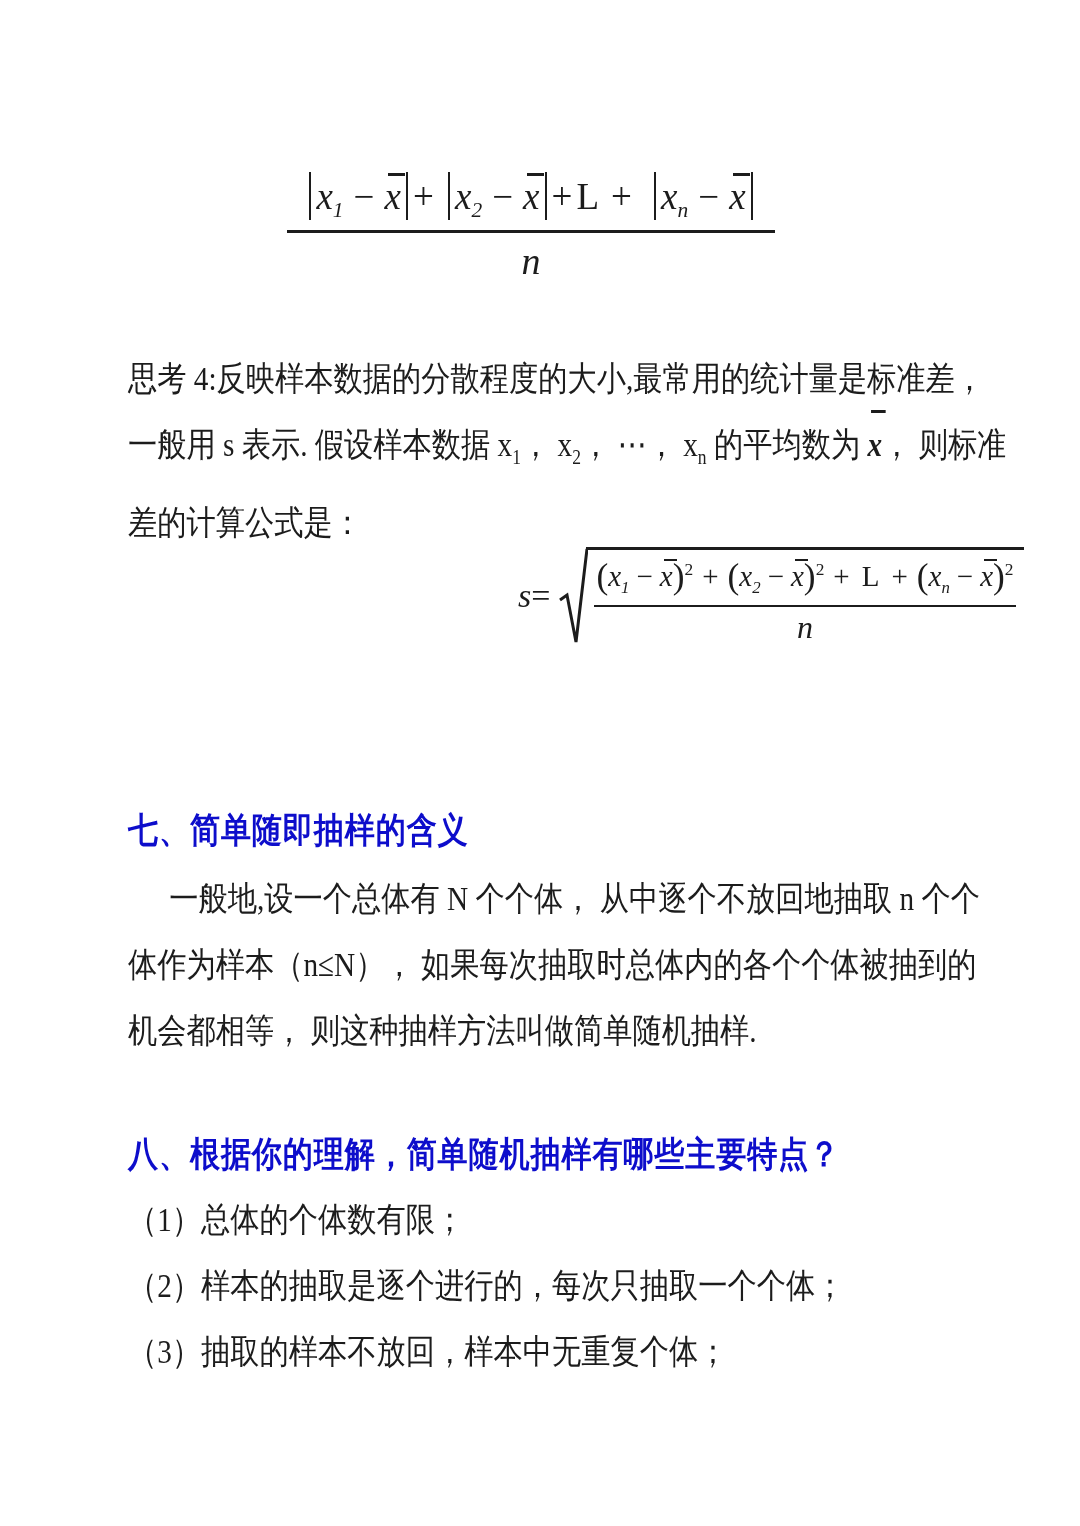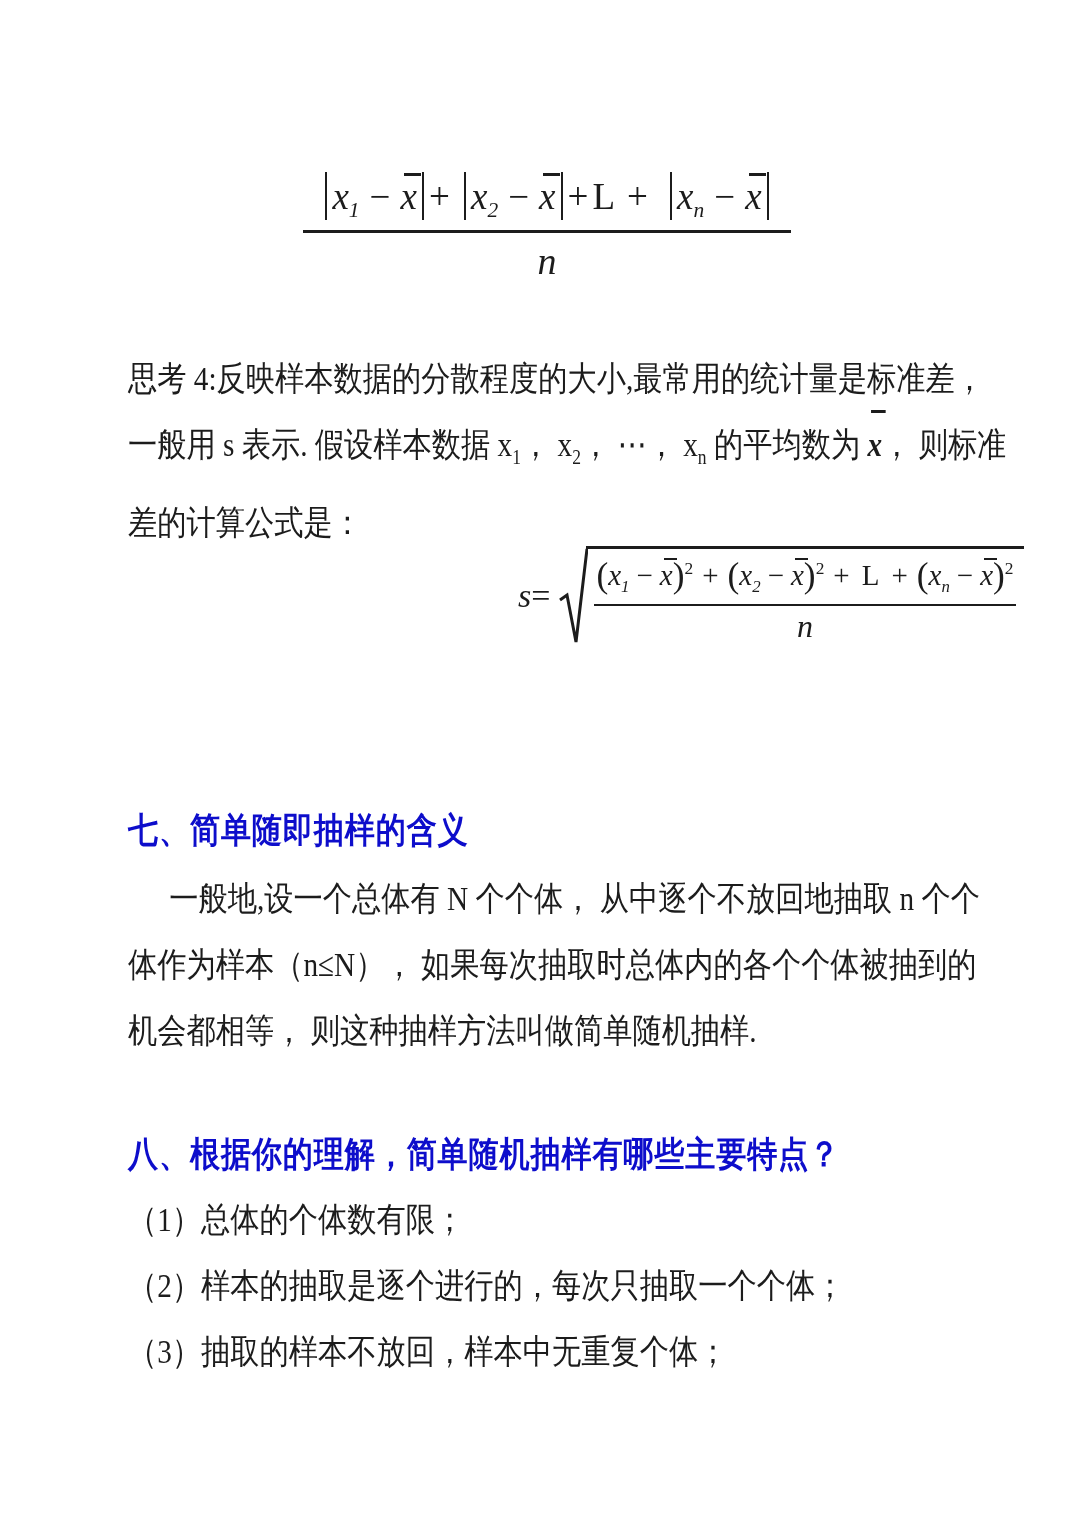--- a/index.html
+++ b/index.html
@@ -29,35 +29,35 @@
   
   .mi { font-style:italic; }
   .mo { font-style:normal; }
   .xbar { font-style:italic; position:relative; display:inline-block; }
   .xbar::after { content:""; position:absolute; top:-2px; left:4px; right:-4px; height:3px; background:currentColor; }
   .xbar-bold { font-weight:bold; }
   sub.msub { font-size:0.58em; font-style:italic; line-height:0; }
   sup.msup { font-size:0.60em; line-height:0; }
 
   
-  .f1 { position:absolute; left:303px; top:172px; width:488px; text-align:center; }
+  .f1 { position:absolute; left:287px; top:172px; width:488px; text-align:center; }
   .f1 .num {
     display:block; font-size:37px; white-space:nowrap;
     padding-bottom:10px; border-bottom:3px solid #1c1c1c;
   }
   .f1 .den { display:block; font-size:38px; font-style:italic; padding-top:6px; }
   .vbar { display:inline-block; width:2px; height:48px; background:#1c1c1c; vertical-align:-11px; margin:0 5px; }
   .f1 .minus { margin:0 10px; }
   .f1 .plus  { margin:0 8px; }
   .f1 .cdots { margin:0 4px; }
 
   
   .f2 { position:absolute; left:518px; top:546px; display:flex; align-items:center; }
   .f2 .lead { font-size:34px; white-space:nowrap; }
-  .sqrt { display:flex; align-items:flex-start; margin-left:8px; }
+  .sqrt { display:flex; align-items:center; margin-left:8px; }
   .radsign { display:block; }
   .radicand { border-top:3px solid #1c1c1c; margin-left:-2px; padding:3px 8px 0 8px; text-align:center; }
   .radicand .num2 {
     display:block; font-size:29px; white-space:nowrap;
     padding:2px 2px 8px 2px; border-bottom:2px solid #1c1c1c;
   }
   .radicand .den2 { display:block; font-size:32px; font-style:italic; padding-top:2px; }
   .paren { font-size:1.22em; font-style:normal; vertical-align:-2px; }
   .num2 .minus { margin:0 7px; }
   .num2 .plus  { margin:0 9px; }

